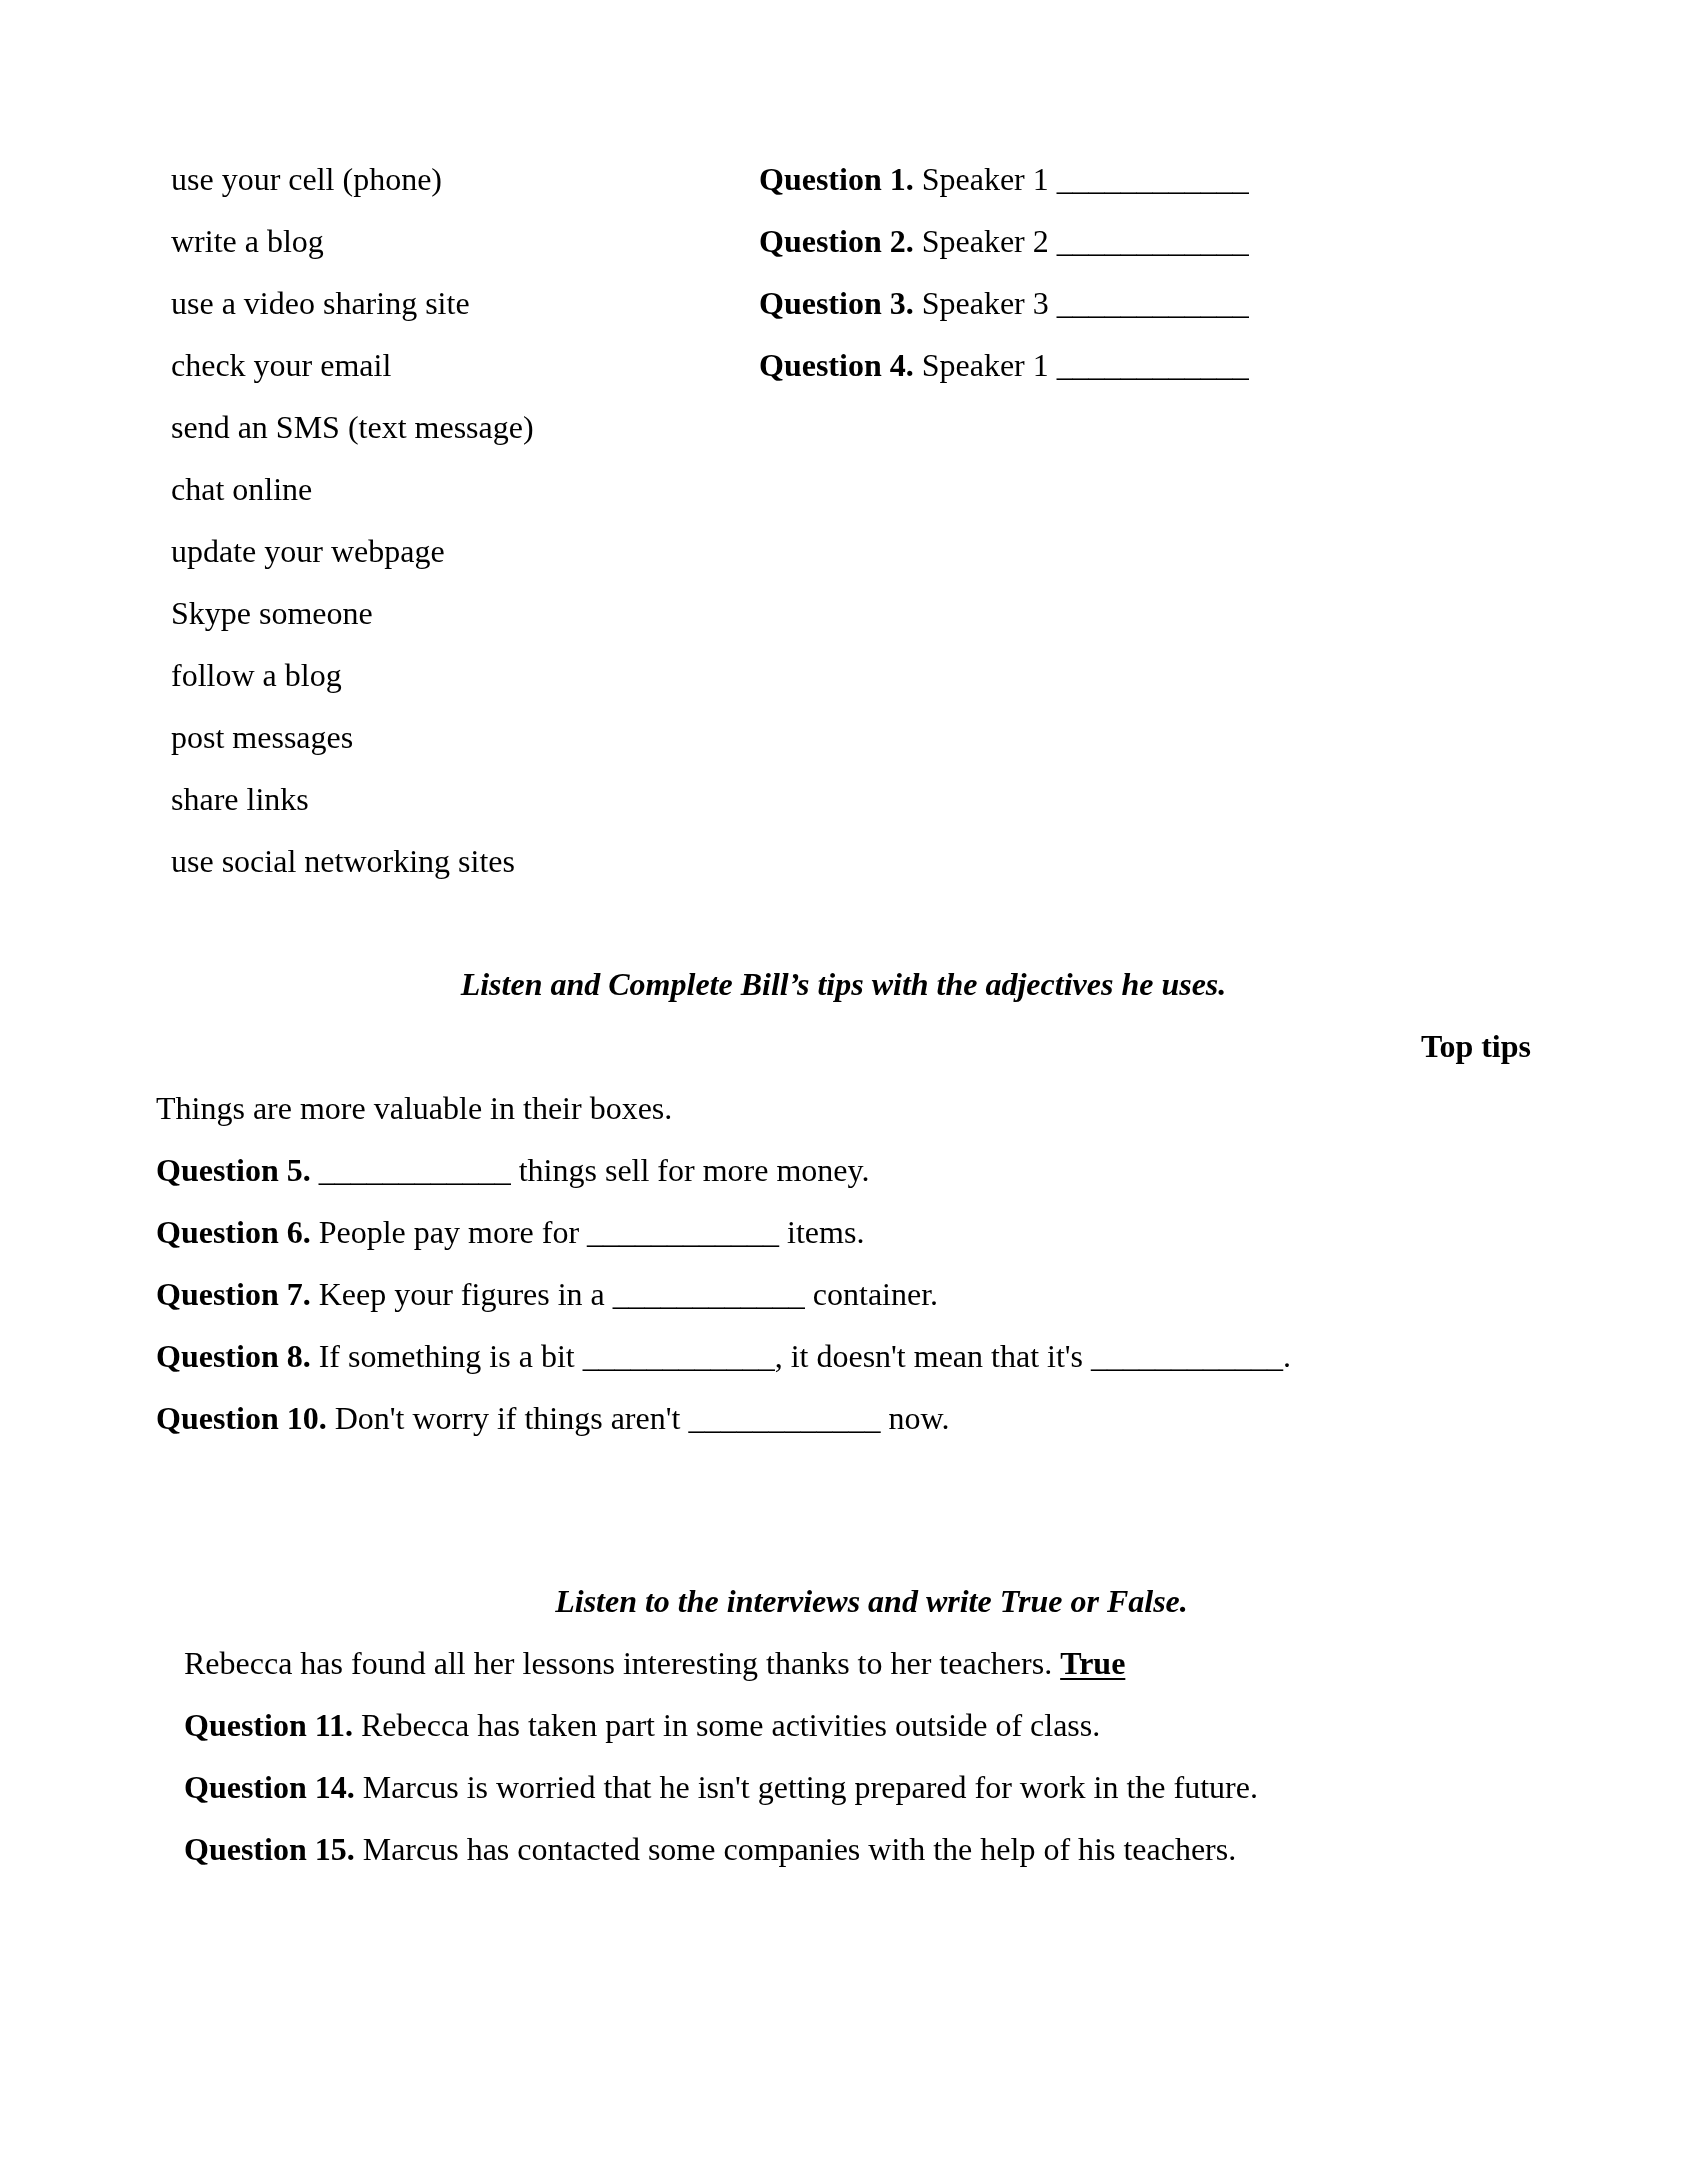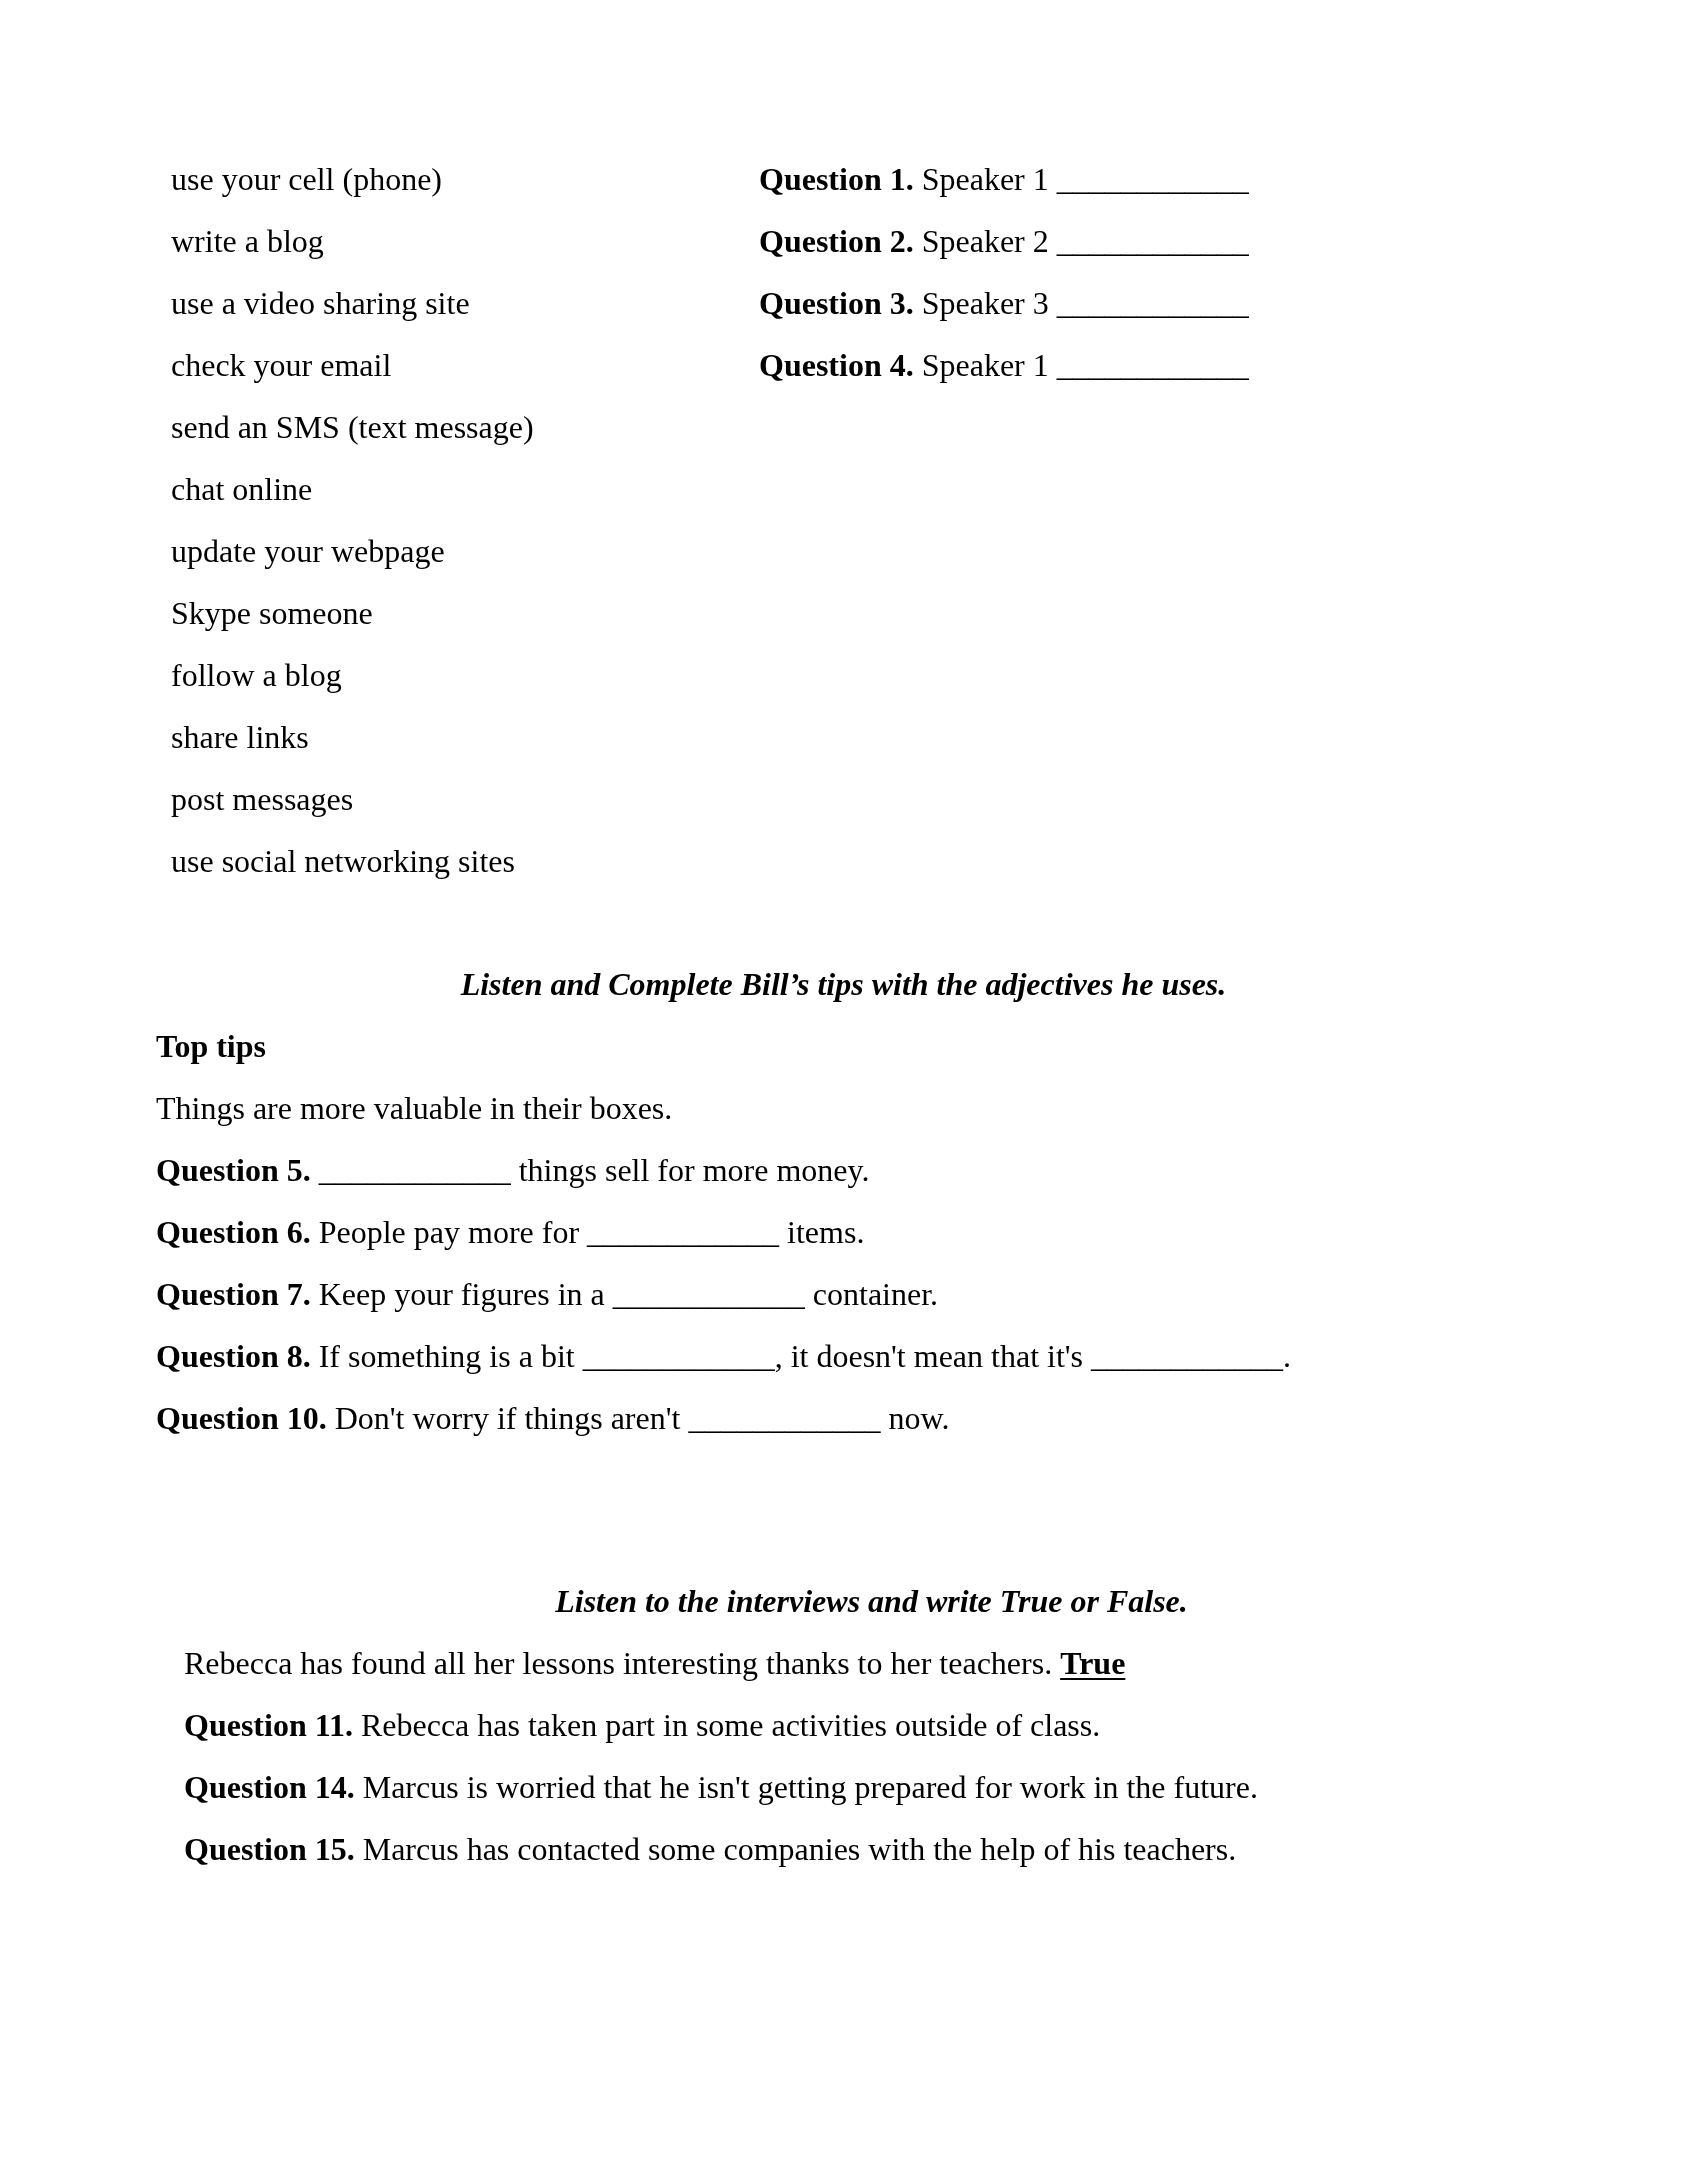--- a/index.html
+++ b/index.html
@@ -6,38 +6,38 @@
   body { width: 1687px; height: 2183px; position: relative; overflow: hidden;
          font-family: "Liberation Serif", "DejaVu Serif", serif; color: #000; font-size: 32px; }
   .line { height: 62px; line-height: 62px; white-space: nowrap; font-family: Liberation Serif, serif; }
   .b { font-weight: bold; }
   .bi { font-weight: bold; font-style: italic; text-align: center; }
   .blank { letter-spacing: 0; }
   #vocab-list { position: absolute; left: 171px; top: 148px; }
   #speaker-questions { position: absolute; left: 759px; top: 148px; }
   #section-adjectives { position: absolute; left: 156px; top: 953px; width: 1375px; }
   #section-truefalse { position: absolute; left: 156px; top: 1570px; width: 1375px; margin-left: 28px; }
-  .center { text-align: left; }
+  .center { text-align: right; }
   .answer { font-weight: bold; text-decoration: underline; text-decoration-thickness: 2.4px; text-underline-offset: 4px; }
 </style>
 </head>
 <body>
 
 <div id="vocab-list">
   <div class="line">use your cell (phone)</div>
   <div class="line">write a blog</div>
   <div class="line">use a video sharing site</div>
   <div class="line">check your email</div>
   <div class="line">send an SMS (text message)</div>
   <div class="line">chat online</div>
   <div class="line">update your webpage</div>
   <div class="line">Skype someone</div>
   <div class="line">follow a blog</div>
+  <div class="line">post messages</div>
   <div class="line">share links</div>
-  <div class="line">post messages</div>
   <div class="line">use social networking sites</div>
 </div>
 
 <div id="speaker-questions">
   <div class="line">
     <span class="b">Question 1.</span>
     <span>Speaker 1</span>
     <span class="blank">____________</span>
   </div>
   <div class="line">

